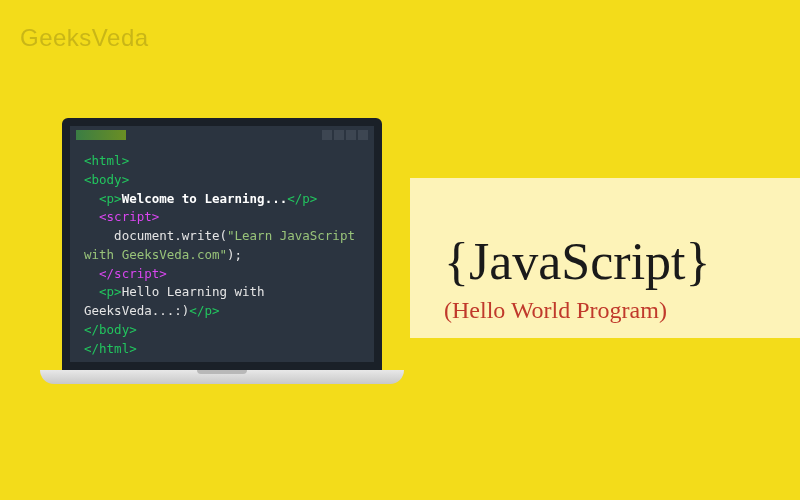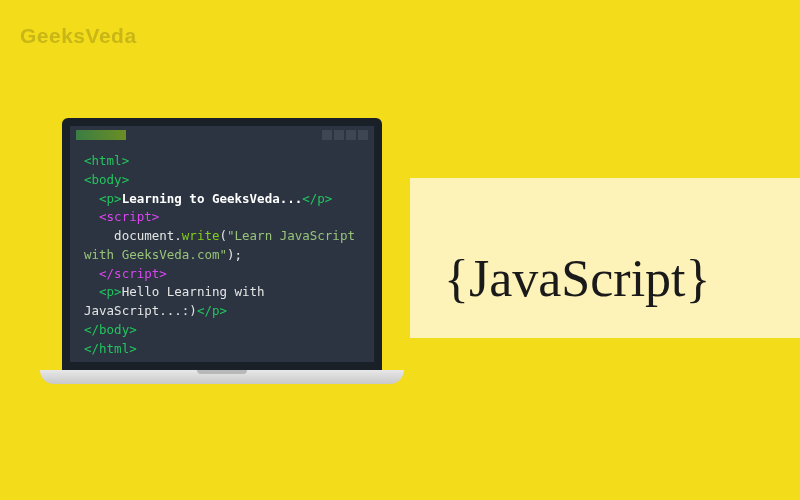--- a/index.html
+++ b/index.html
@@ -7,22 +7,22 @@
       width: 800px; height: 500px;
       background: #f3dc1a;
       font-family: Arial, sans-serif;
       position: relative;
       overflow: hidden;
     }
     .logo {
       position: absolute;
       top: 24px; left: 20px;
       color: #c9b617;
-      font-size: 21px;
-      font-weight: 700;
+      font-size: 24px;
+      font-weight: 400;
       letter-spacing: 0.5px;
     }
     .laptop {
       position: absolute;
       left: 62px; top: 118px;
       width: 320px;
     }
     .screen {
       background: #2b3440;
       border: 8px solid #1a2028;
@@ -55,21 +55,21 @@
       font-family: 'Consolas', 'Monaco', monospace;
       font-size: 12.5px;
       line-height: 1.5;
       padding: 8px 12px 8px 14px;
       white-space: pre;
     }
     .c-tag { color: #22c55e; }
     .c-white { color: #e5e5e5; }
     .c-whitebold { color: #ffffff; font-weight: bold; }
     .c-red { color: #d946ef; }
-    .c-yellow { color: #84cc16; }
+    .c-yellow { color: #e5e5e5; }
     .c-green { color: #98c379; }
     .base {
       height: 14px;
       background: linear-gradient(180deg, #e8e8e8 0%, #c8c8c8 100%);
       border-radius: 0 0 18px 18px;
       margin: 0 -22px;
       position: relative;
     }
     .base::before {
       content: "";
@@ -113,28 +113,29 @@
   <div class="screen">
     <div class="titlebar">
       <span class="tab"></span>
       <span class="win-btn"></span>
       <span class="win-btn"></span>
       <span class="win-btn"></span>
       <span class="win-btn"></span>
     </div>
     <div class="code"><span class="c-tag">&lt;html&gt;</span>
 <span class="c-tag">&lt;body&gt;</span>
-<span class="c-tag">  &lt;p&gt;</span><span class="c-whitebold">Learning to GeeksVeda...</span><span class="c-tag">&lt;/p&gt;</span>
+<span class="c-tag">  &lt;p&gt;</span><span class="c-whitebold">Welcome to Learning...</span><span class="c-tag">&lt;/p&gt;</span>
 <span class="c-red">  &lt;script&gt;</span>
 <span class="c-white">    document</span><span class="c-white">.</span><span class="c-yellow">write</span><span class="c-white">(</span><span class="c-green">"Learn JavaScript</span>
 <span class="c-green">with GeeksVeda.com"</span><span class="c-white">);</span>
 <span class="c-red">  &lt;/scr</span><span class="c-red">ipt&gt;</span>
 <span class="c-tag">  &lt;p&gt;</span><span class="c-white">Hello Learning with</span>
-<span class="c-white">JavaScript...:)</span><span class="c-tag">&lt;/p&gt;</span>
+<span class="c-white">GeeksVeda...:)</span><span class="c-tag">&lt;/p&gt;</span>
 <span class="c-tag">&lt;/body&gt;</span>
 <span class="c-tag">&lt;/html&gt;</span></div>
   </div>
   <div class="base"></div>
 </div>
 
 <div class="title-panel">
   <div class="title-main">{JavaScript}</div>
+  <div class="title-sub">(Hello World Program)</div>
 </div>
 
 </body></html>

